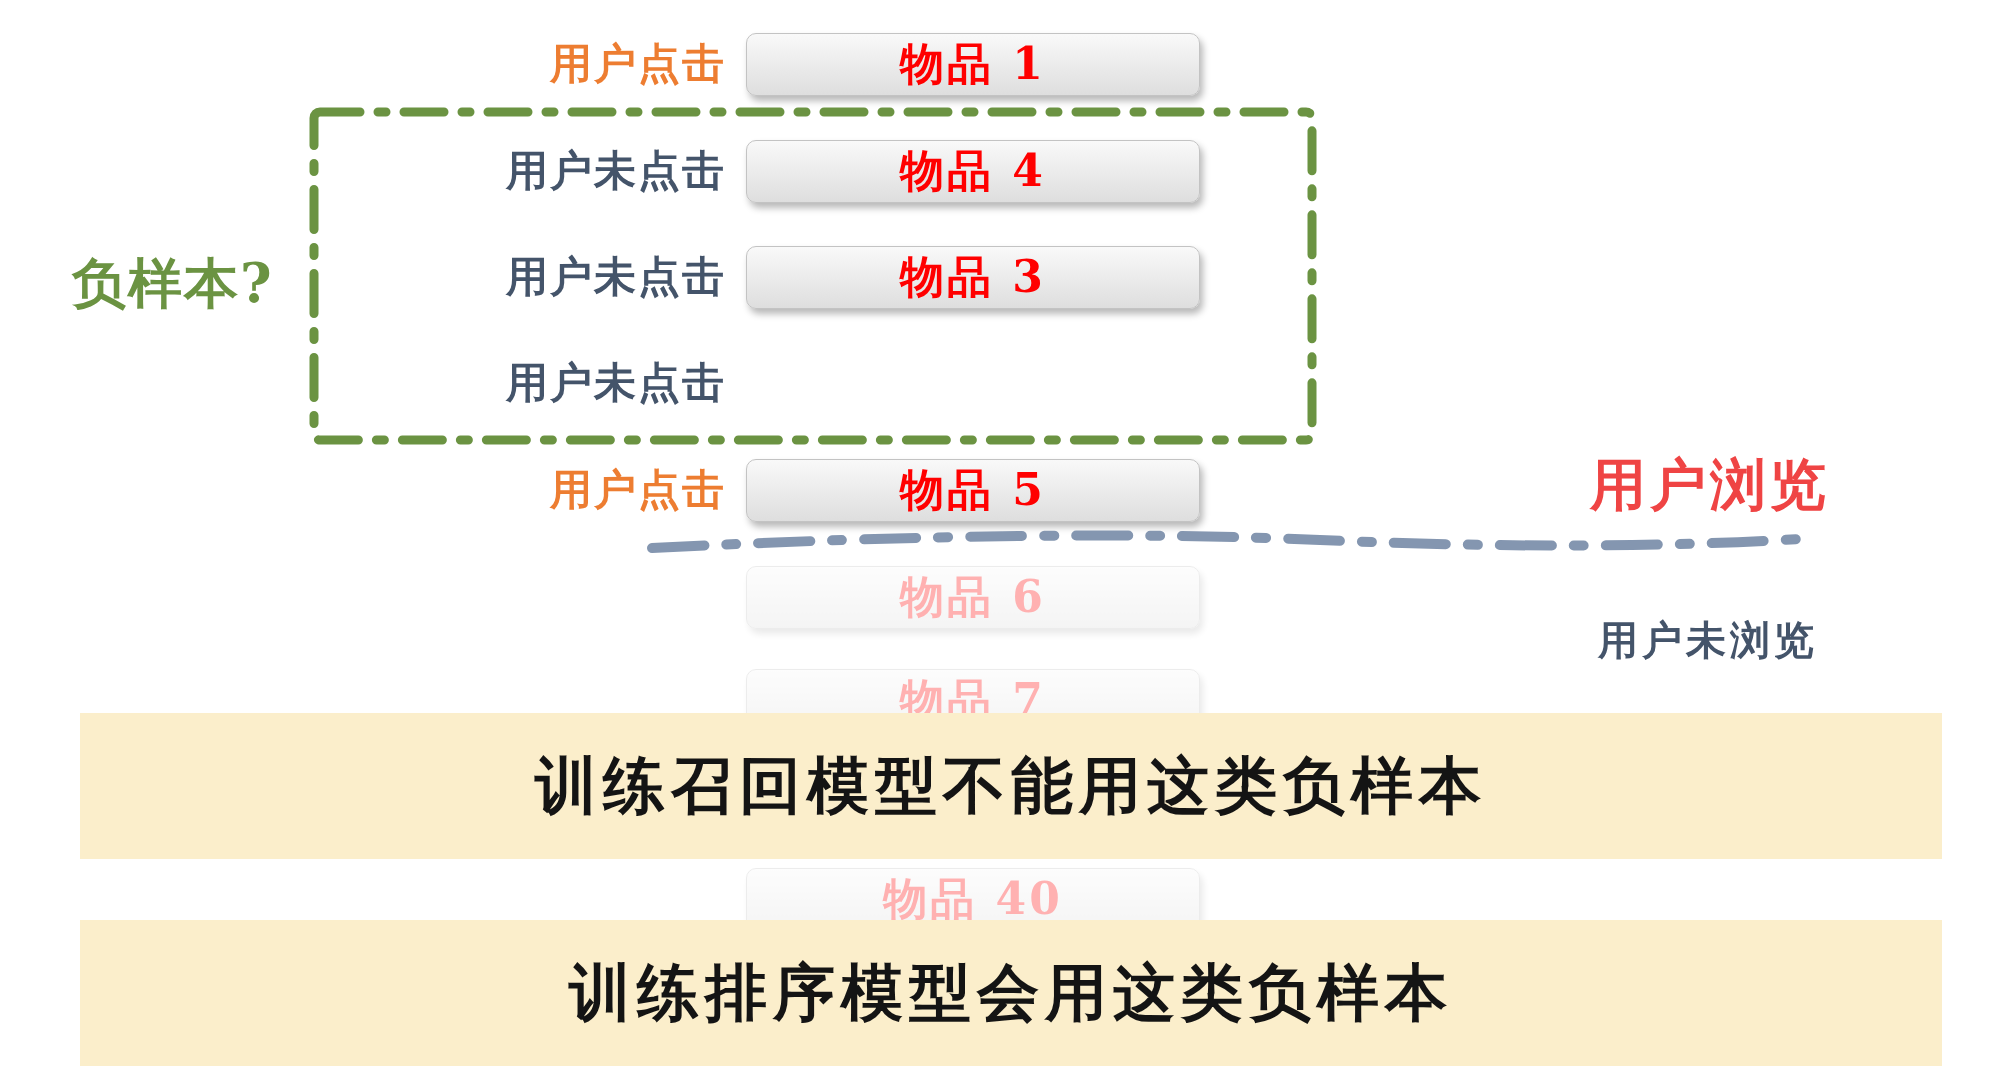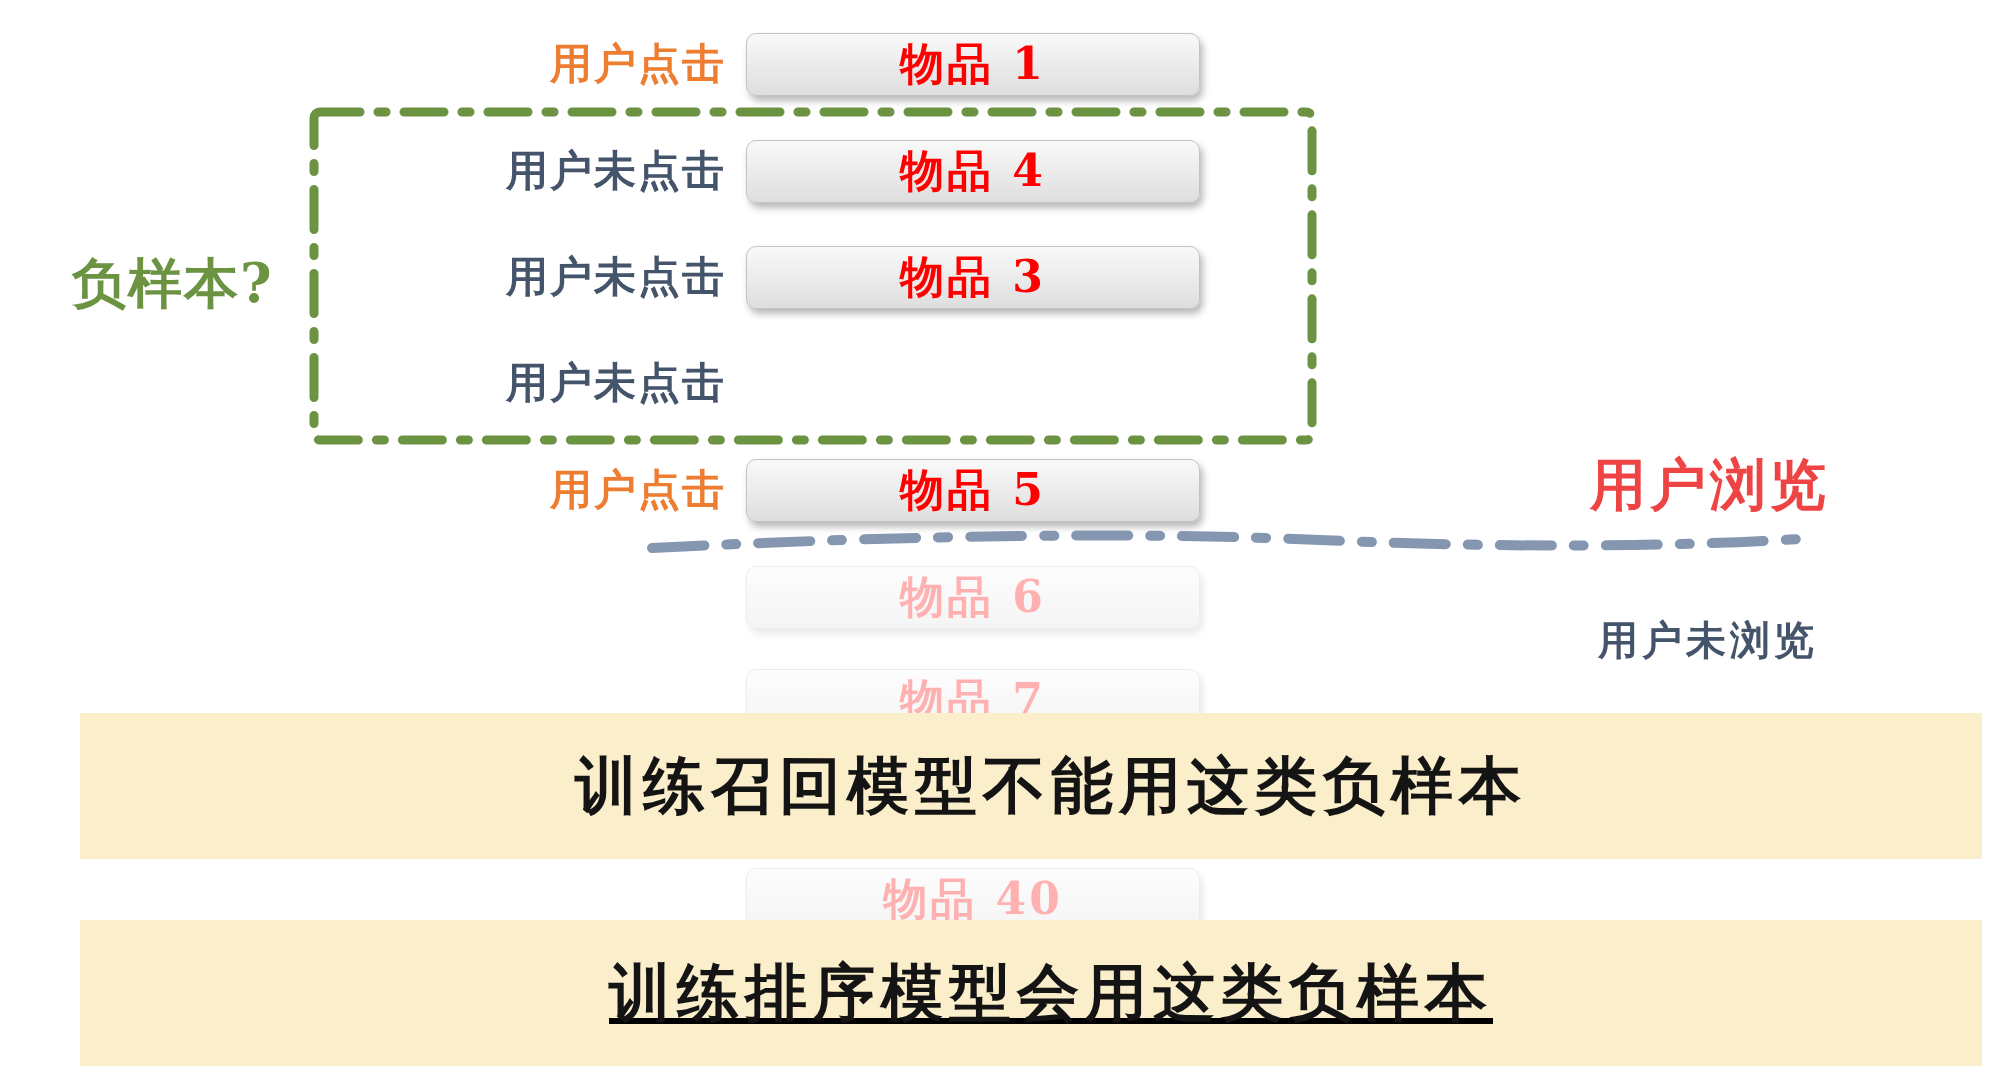--- a/index.html
+++ b/index.html
@@ -46,27 +46,27 @@
     font-size:40px;font-weight:700;color:#44546A;letter-spacing:4px;
     text-align:center;
     margin-top:41px;
   }
   
   #overlay{position:absolute;left:0;top:0;z-index:3;pointer-events:none;}
   
   .banner{
     position:absolute;left:80px;width:1862px;height:146px;
     background:#FBEECB;z-index:5;
-    display:flex;align-items:center;justify-content:center;padding-left:40px;
+    display:flex;align-items:center;justify-content:center;
   }
   .banner span{
     font-size:62px;font-weight:700;color:#141414;letter-spacing:6px;
   }
   #banner-recall{top:713px;}
-  #banner-rank{top:920px;text-decoration:underline;}
+  #banner-rank{top:920px;}
   .z1{z-index:1}.z2{z-index:2}
 </style>
 </head>
 <body>
 
 <div id="page">
 
   <div class="row z2" style="top:33px">
     <div class="side-label click">用户点击</div>
     <div class="item-box">

